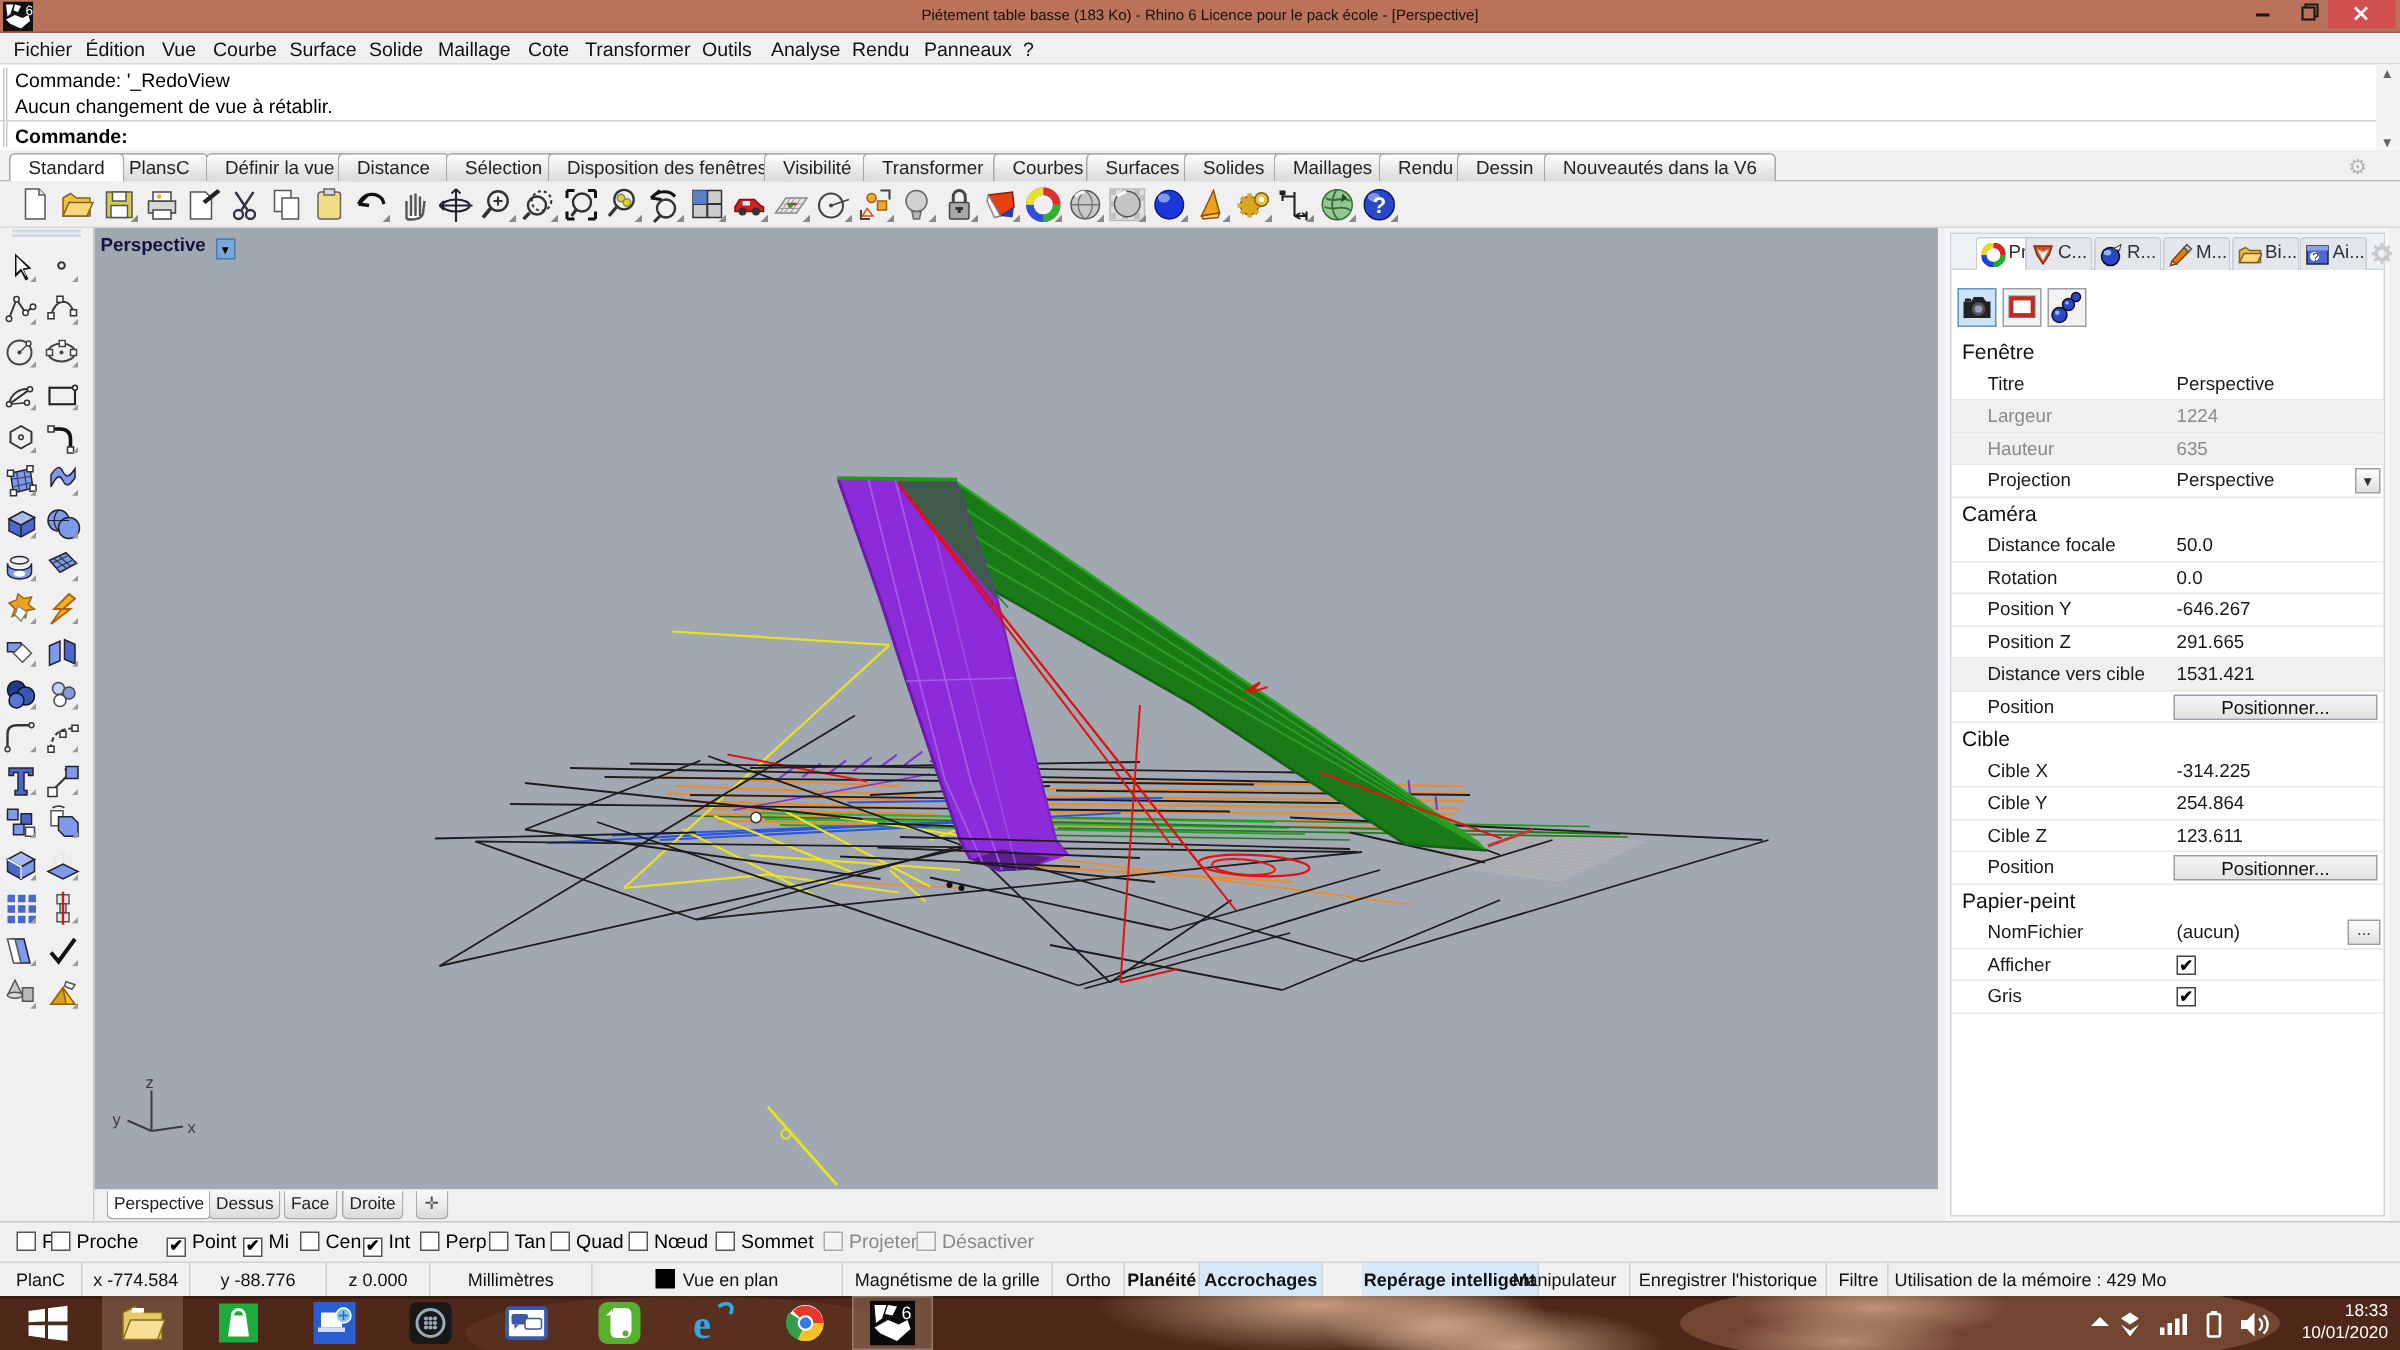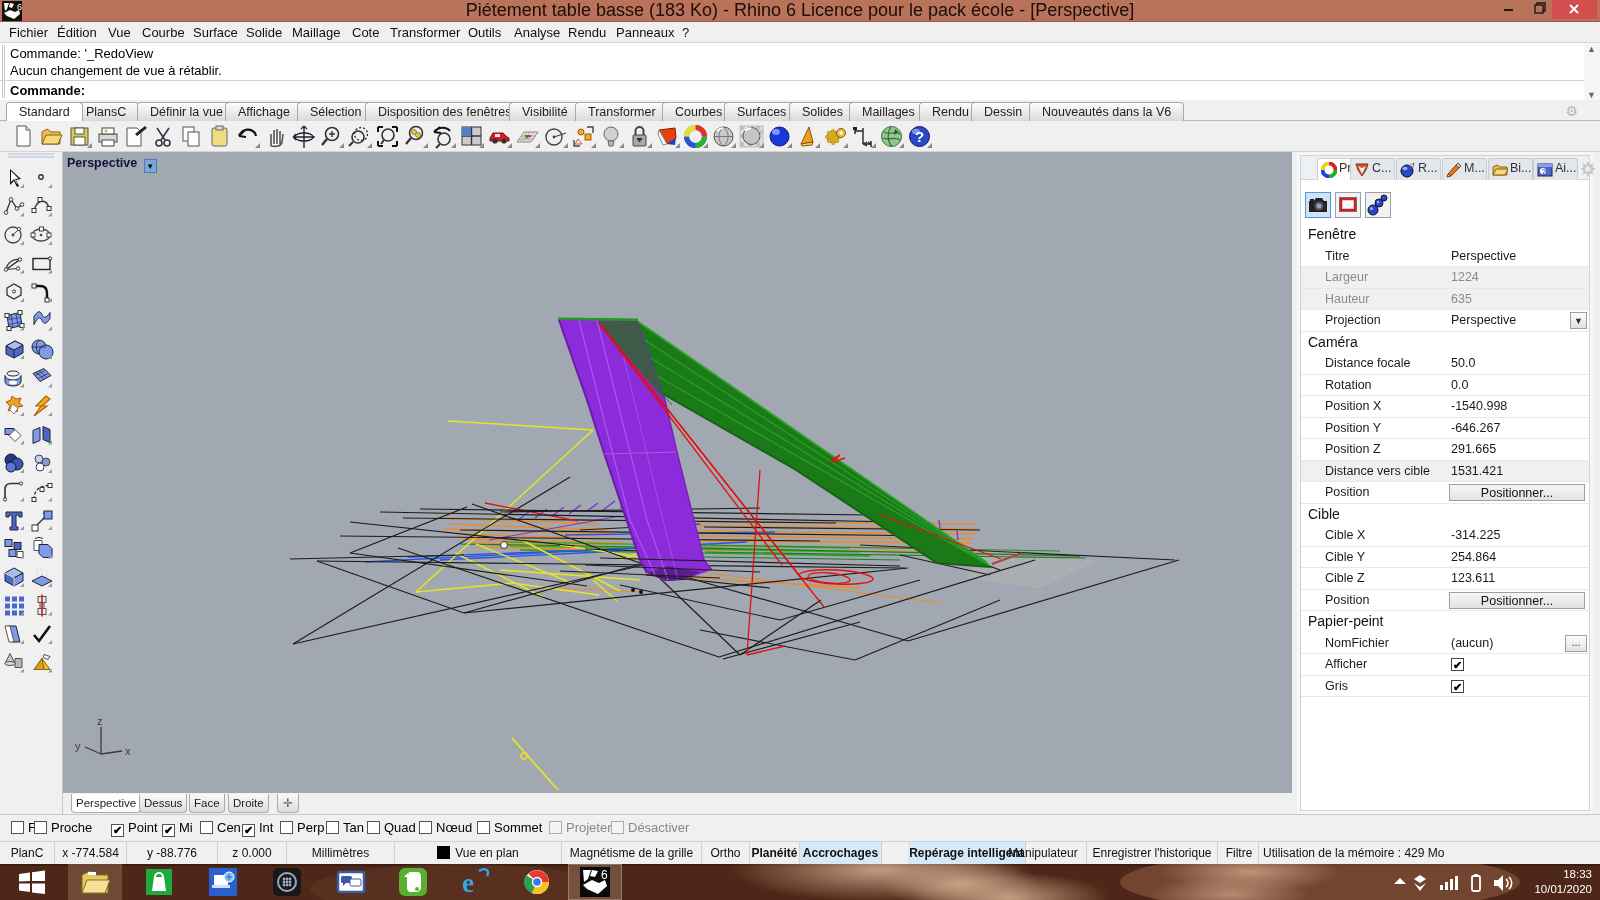--- a/index.html
+++ b/index.html
@@ -2,21 +2,21 @@
 <html><head>
 <meta charset="utf-8">
 <style>
 * { margin:0; padding:0; box-sizing:border-box; }
 html,body { width:1600px; height:900px; overflow:hidden; font-family:"Liberation Sans", sans-serif; }
 #root { position:relative; width:1600px; height:900px; background:#f0f0f0; }
 
 
 #titlebar { position:absolute; left:0; top:0; width:1600px; height:22px; background:#b8735a; border-bottom:1px solid #9c5844; }
 #titlebar .appicon { position:absolute; left:2px; top:1px; width:20px; height:20px; }
-#titlebar .title { position:absolute; left:0; right:0; top:0; height:22px; line-height:21px; text-align:center; font-size:18px; color:#1c0d08; }
+#titlebar .title { position:absolute; left:0; right:0; top:0; height:22px; line-height:21px; text-align:center; font-size:10px; color:#1c0d08; }
 .winbtn { position:absolute; top:0; height:19px; text-align:center; }
 #btn-min { left:1494px; width:29px; }
 #btn-max { left:1523px; width:29px; }
 #btn-close { left:1552px; width:45px; background:#d24f4f; }
 
 
 #menubar { position:absolute; left:0; top:23px; width:1600px; height:19px; background:#f0f0f0; font-size:13px; color:#101010; }
 #menubar span { position:absolute; top:2px; }
 
 
@@ -136,21 +136,21 @@
     <div id="cmdscroll">
         <div class="a1">▲</div>
         <div class="a2">▼</div>
       </div>
   </div>
 
   <div id="tabbar">
     <div class="ttab active" style="left:6px">Standard</div>
     <div class="ttab" style="left:73px">PlansC</div>
     <div class="ttab" style="left:137px">Définir la vue</div>
-    <div class="ttab" style="left:225px">Affichage</div>
+    <div class="ttab" style="left:225px">Distance</div>
     <div class="ttab" style="left:297px">Sélection</div>
     <div class="ttab" style="left:365px">Disposition des fenêtres</div>
     <div class="ttab" style="left:509px">Visibilité</div>
     <div class="ttab" style="left:575px">Transformer</div>
     <div class="ttab" style="left:662px">Courbes</div>
     <div class="ttab" style="left:724px">Surfaces</div>
     <div class="ttab" style="left:789px">Solides</div>
     <div class="ttab" style="left:849px">Maillages</div>
     <div class="ttab" style="left:919px">Rendu</div>
     <div class="ttab" style="left:971px">Dessin</div>
@@ -862,24 +862,20 @@
 <div class="phead">Caméra</div>
 <div class="prow">
             <span class="lab">Distance focale</span>
             <span class="val">50.0</span>
           </div>
 <div class="prow">
             <span class="lab">Rotation</span>
             <span class="val">0.0</span>
           </div>
 <div class="prow">
-            <span class="lab">Position X</span>
-            <span class="val">-1540.998</span>
-          </div>
-<div class="prow">
             <span class="lab">Position Y</span>
             <span class="val">-646.267</span>
           </div>
 <div class="prow">
             <span class="lab">Position Z</span>
             <span class="val">291.665</span>
           </div>
 <div class="prow" style="background:#f0f0f0">
             <span class="lab">Distance vers cible</span>
             <span class="val">1531.421</span>

